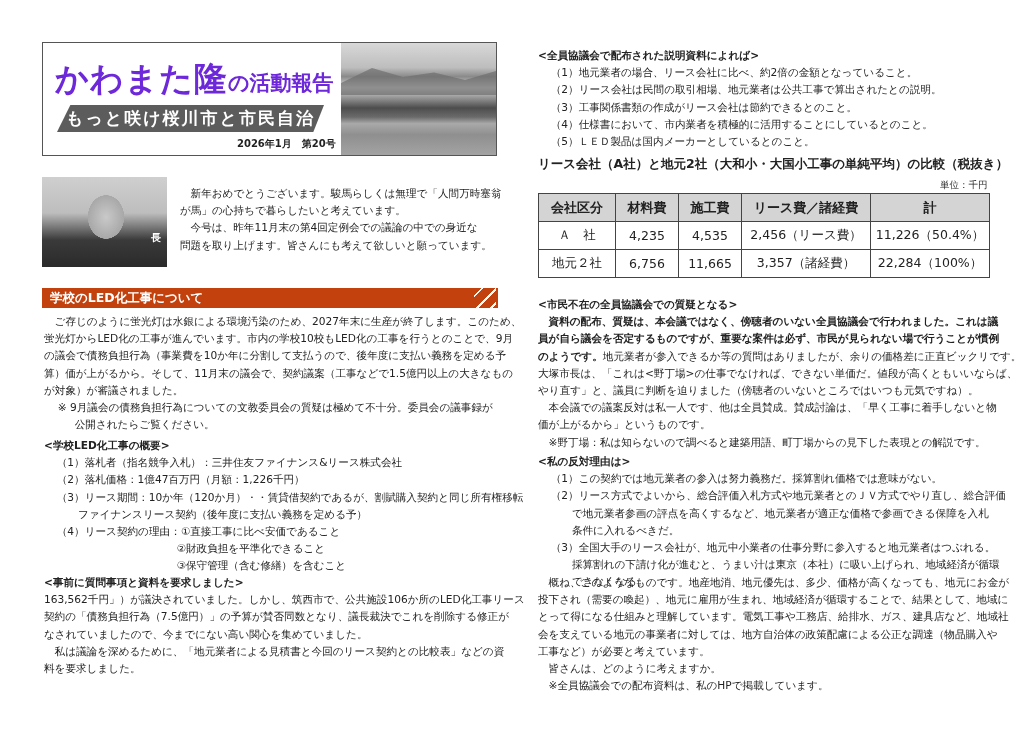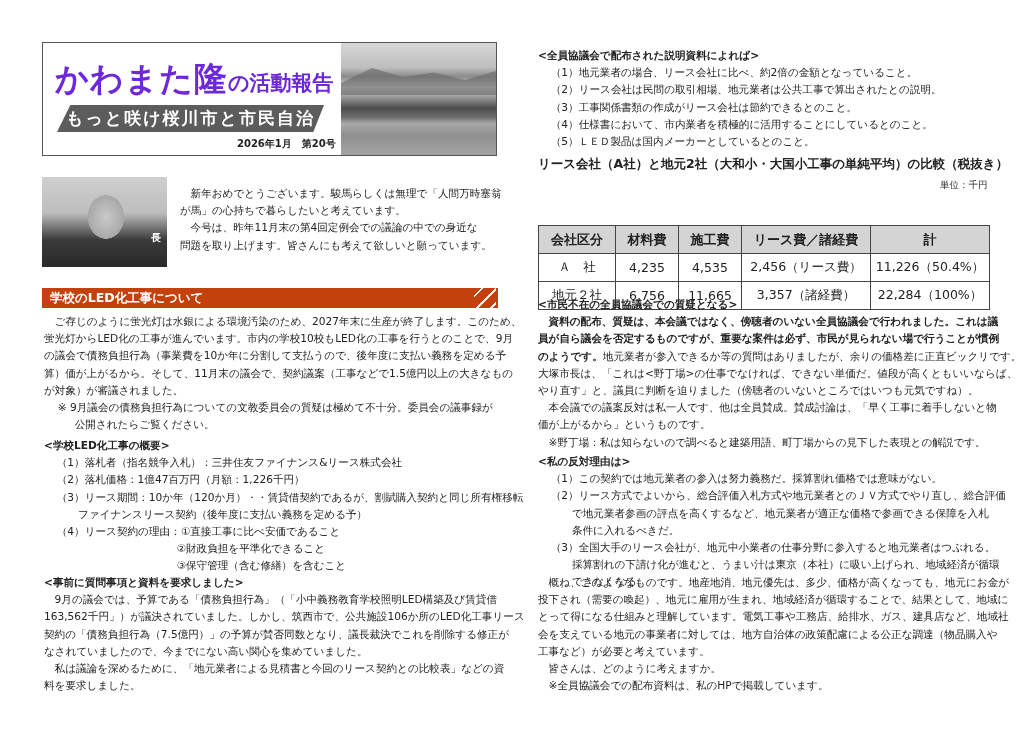--- a/index.html
+++ b/index.html
@@ -31,21 +31,21 @@
   
   .section-bar { left: 42px; top: 288px; width: 456px; height: 20px; background: #c2410c; color: #fff;
                  font-weight: bold; font-size: 12.5px; line-height: 20px; padding-left: 8px; box-sizing: border-box; }
   .section-bar .stripes { position: absolute; right: 2px; top: 0; width: 22px; height: 20px;
         background: repeating-linear-gradient(135deg, transparent 0 5px, #fff 5px 7px, transparent 7px 10px); }
   .block p { margin: 0; }
   .h { font-weight: bold; }
   
   .tbl-title { left: 538px; top: 156px; font-weight: bold; font-size: 12.5px; white-space: nowrap; }
   .tbl-unit { left: 940px; top: 179px; font-size: 9.5px; white-space: nowrap; }
-  table.cmp { position: absolute; left: 538px; top: 193px; width: 452px; border-collapse: collapse; font-size: 12.5px; margin-top: 32px; }
+  table.cmp { position: absolute; left: 538px; top: 193px; width: 452px; border-collapse: collapse; font-size: 12.5px; }
   table.cmp th, table.cmp td { border: 1px solid #444; height: 27px; padding: 0 4px; text-align: center; white-space: nowrap; }
   table.cmp th { background: #d4d4d4; font-weight: bold; font-size: 13px; }
 </style>
 </head>
 <body>
 
 <div class="abs masthead">
   <div class="abs mast-title"><span>かわまた隆</span><small>の活動報告</small></div>
   <div class="abs mast-sub">もっと咲け桜川市と市民自治</div>
   <div class="abs mast-issue">2026年1月　第20号</div>
@@ -85,21 +85,20 @@
   <p style="padding-left:1.2em;">（2）落札価格：1億47百万円（月額：1,226千円）</p>
   <p style="padding-left:1.2em;">（3）リース期間：10か年（120か月）・・賃貸借契約であるが、割賦購入契約と同じ所有権移転</p>
   <p style="padding-left:3.2em;">ファイナンスリース契約（後年度に支払い義務を定める予）</p>
   <p style="padding-left:1.2em;">（4）リース契約の理由：①直接工事に比べ安価であること</p>
   <p style="padding-left:12.5em;">②財政負担を平準化できること</p>
   <p style="padding-left:12.5em;">③保守管理（含む修繕）を含むこと</p>
 </div>
 
 <div class="abs text block" style="left:44px; top:574px; width:456px;">
   <p class="h">&lt;事前に質問事項と資料を要求しました&gt;</p>
-  <p class="ind">9月の議会では、予算である「債務負担行為」（「小中義務教育学校照明LED構築及び賃貸借</p>
   <p>163,562千円」）が議決されていました。しかし、筑西市で、公共施設106か所のLED化工事リース</p>
   <p>契約の「債務負担行為（7.5億円）」の予算が賛否同数となり、議長裁決でこれを削除する修正が</p>
   <p>なされていましたので、今までにない高い関心を集めていました。</p>
   <p class="ind">私は議論を深めるために、「地元業者による見積書と今回のリース契約との比較表」などの資</p>
   <p>料を要求しました。</p>
 </div>
 
 <div class="abs text block" style="left:538px; top:47px; width:460px;">
   <p class="h">&lt;全員協議会で配布された説明資料によれば&gt;</p>
   <p style="padding-left:1.2em;">（1）地元業者の場合、リース会社に比べ、約2倍の金額となっていること。</p>

